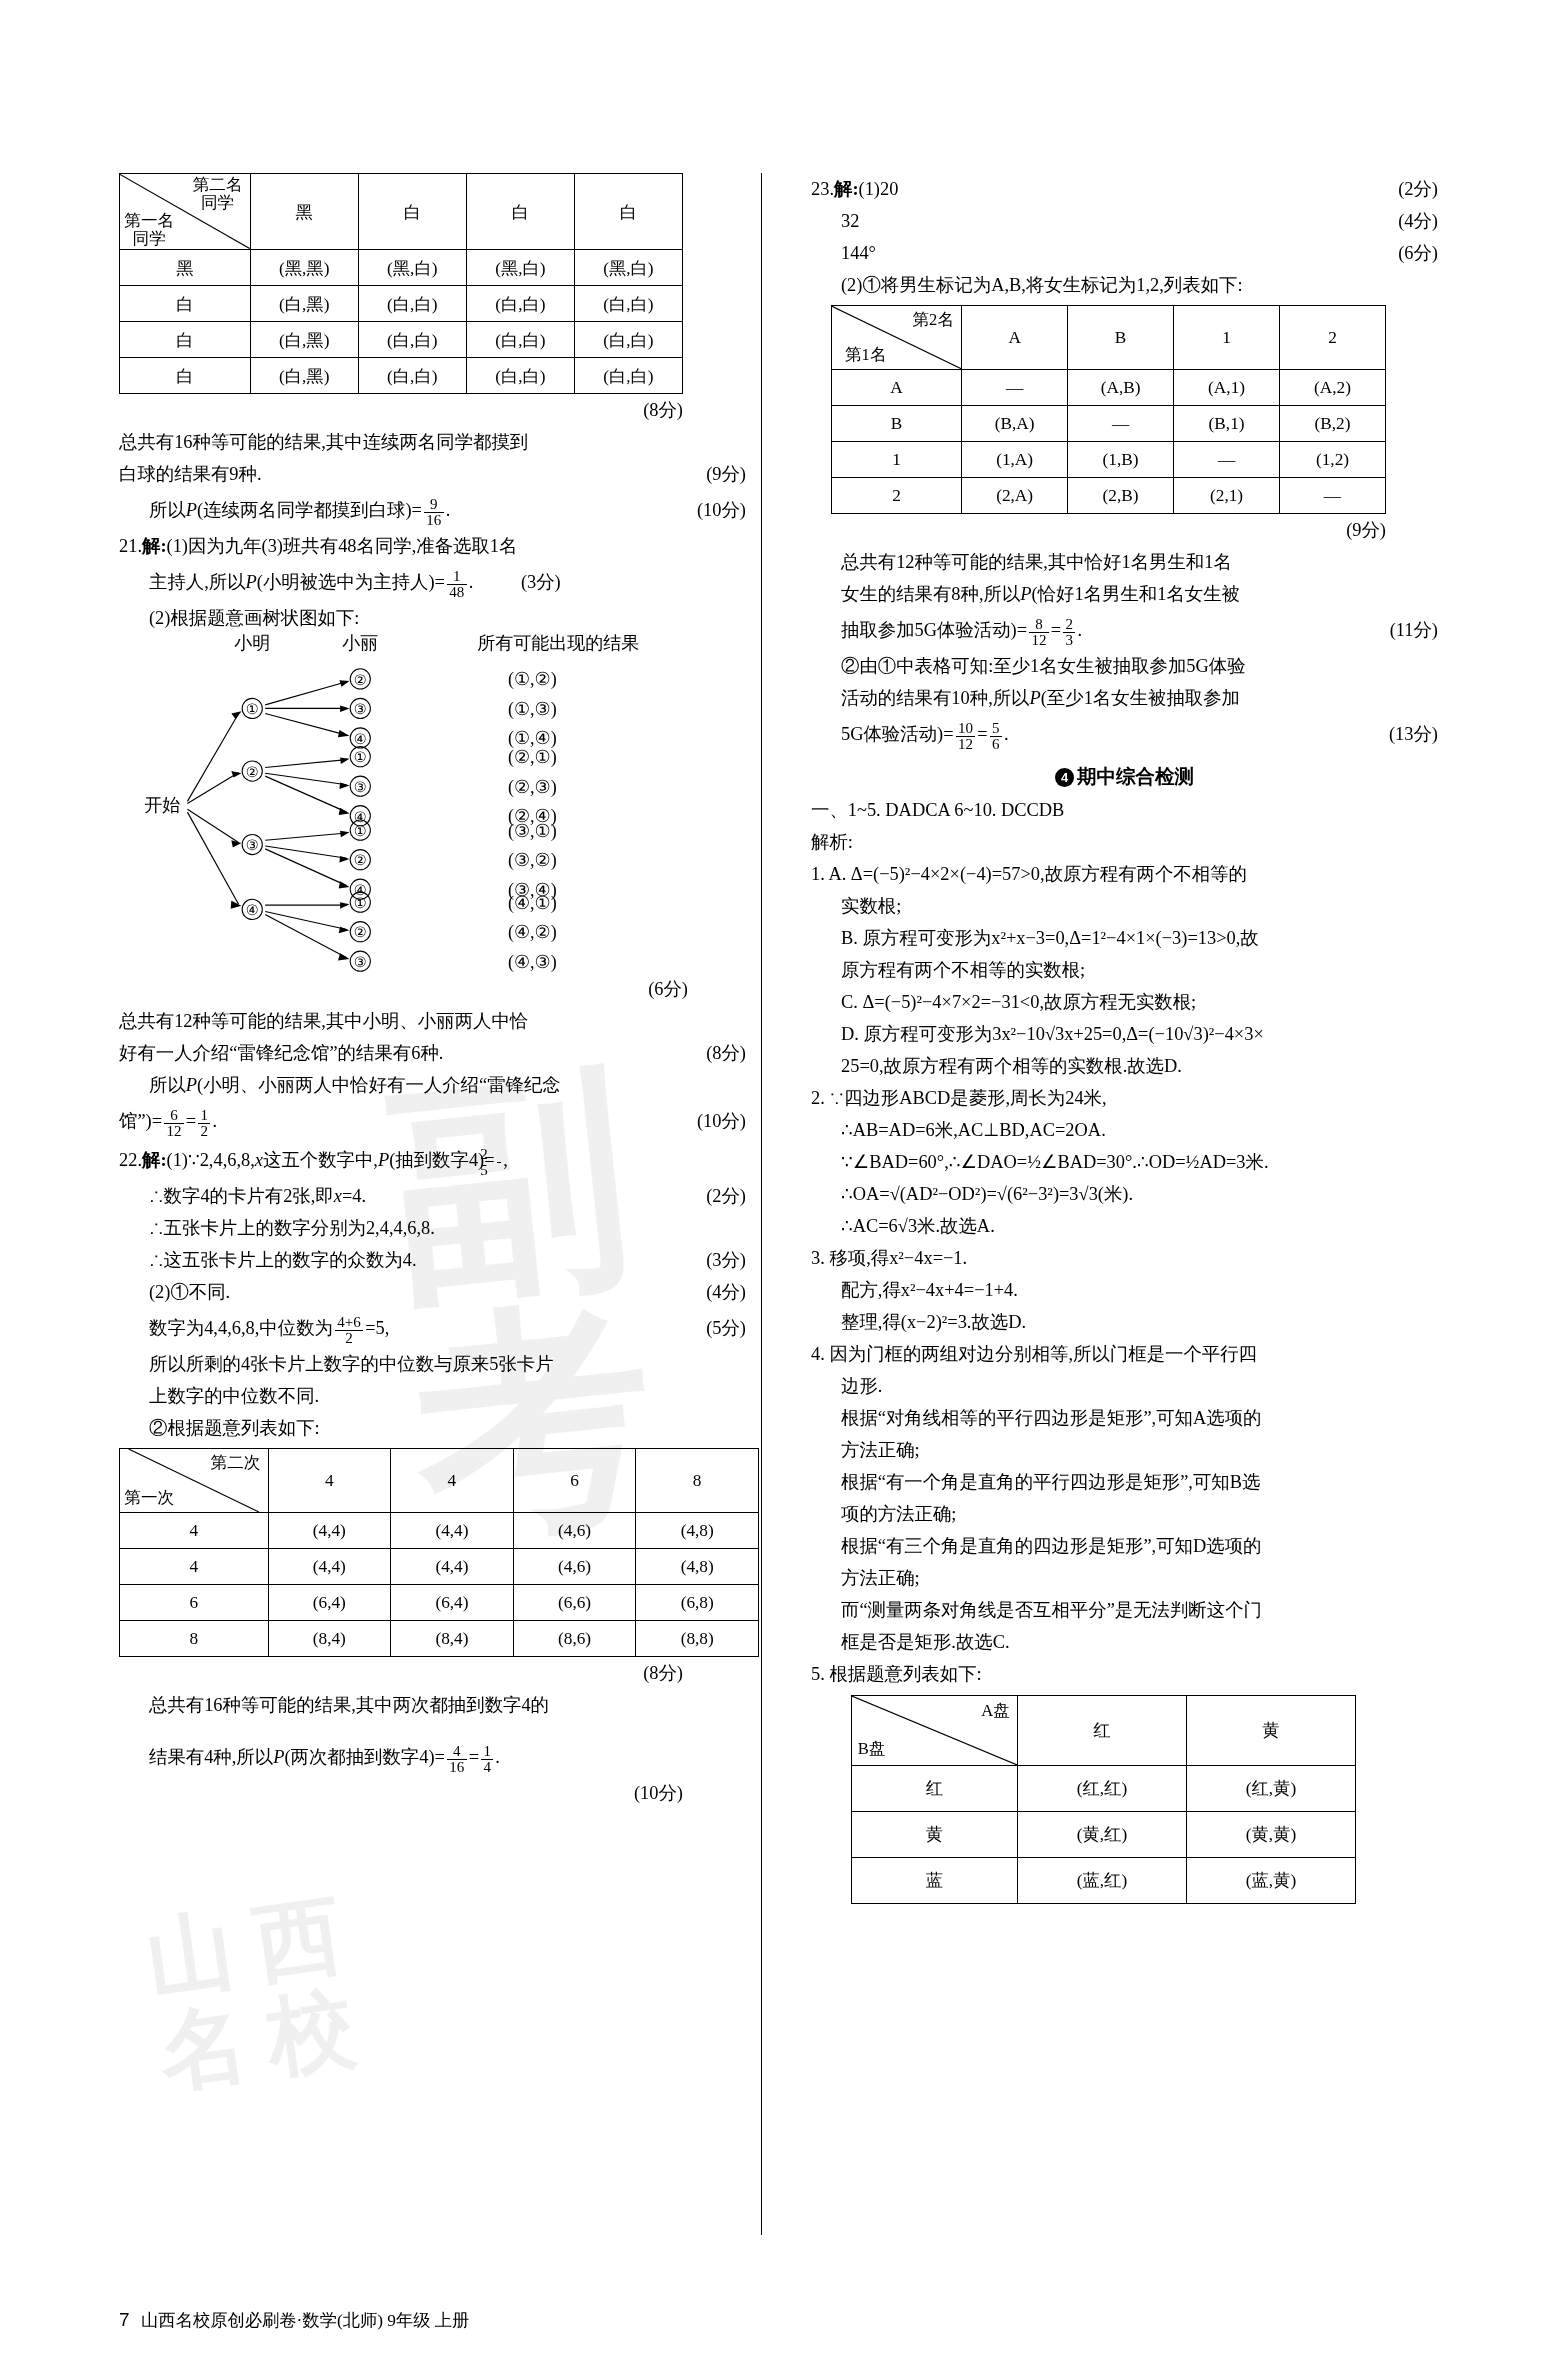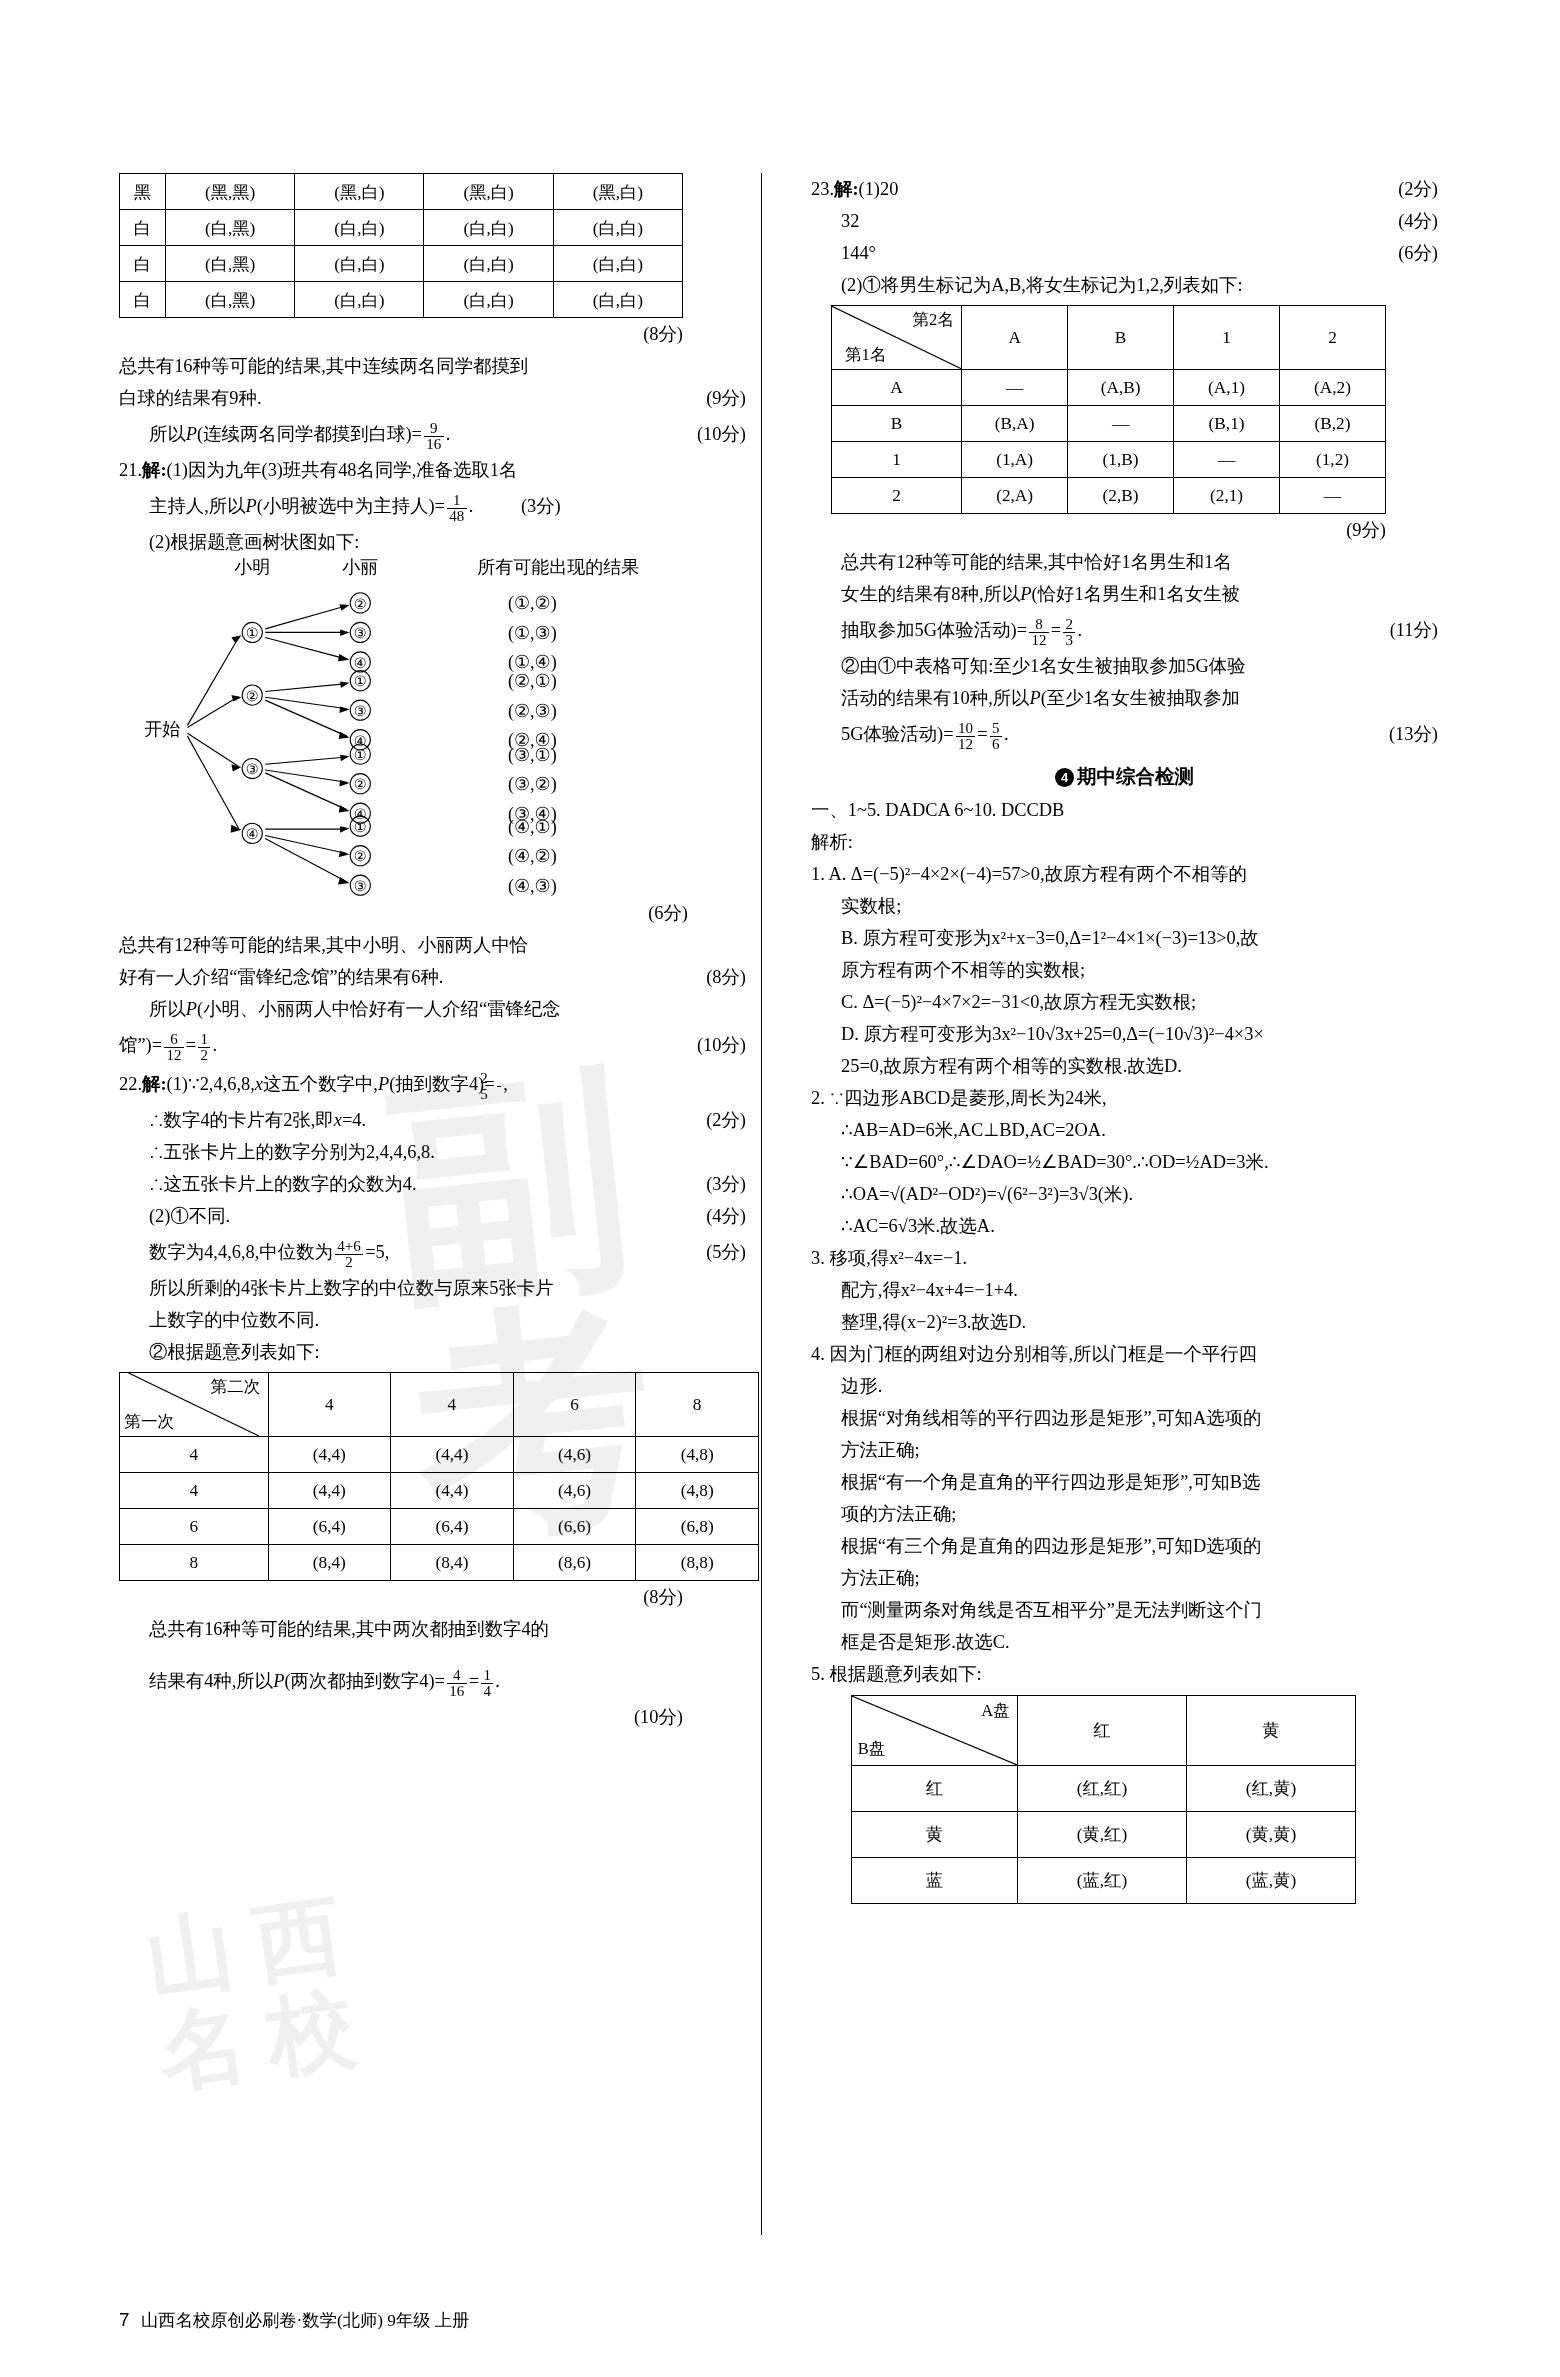--- a/index.html
+++ b/index.html
@@ -122,20 +122,33 @@
 
   <div class="watermark">副<br>考</div>
   <div class="wm2">山 西<br>名 校</div>
 
   <div class="divider"></div>
 
   <div class="col colL">
 
     <table class="tbl" style="width:564px;margin-left:0;">
       <tbody>
+          <tr>
+        <td class="diagcell" rowspan="1" style="width:131px;height:75px;position:relative;">
+          <svg class="dl" width="131" height="75" viewBox="0 0 182 104">
+            <line x1="0" y1="0" x2="182" y2="104" stroke="#000" stroke-width="1.6"></line>
+          </svg>
+          <div class="t1" style="top:2.2px;line-height:18px;">第二名<br>同学</div>
+          <div class="t2" style="left:4.3px;bottom:0.7px;line-height:18px;">第一名<br>同学</div>
+        </td>
+        <td style="width:108px">黑</td>
+        <td style="width:108px">白</td>
+        <td style="width:108px">白</td>
+        <td style="width:108px">白</td>
+      </tr>
       <tr>
         <td>黑</td>
         <td>(黑,黑)</td>
         <td>(黑,白)</td>
         <td>(黑,白)</td>
         <td>(黑,白)</td>
       </tr>
       <tr>
         <td>白</td>
         <td>(白,黑)</td>

